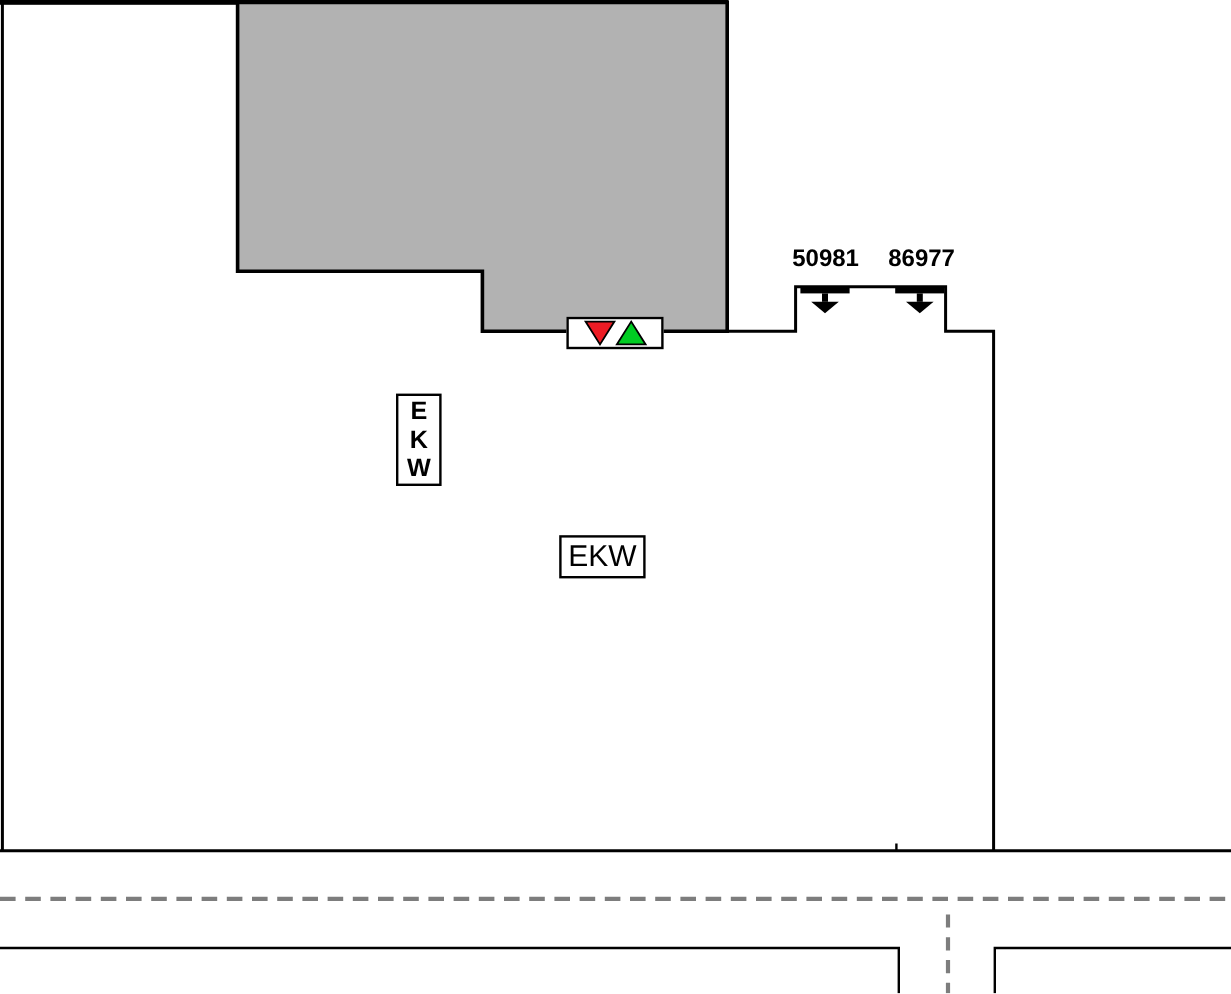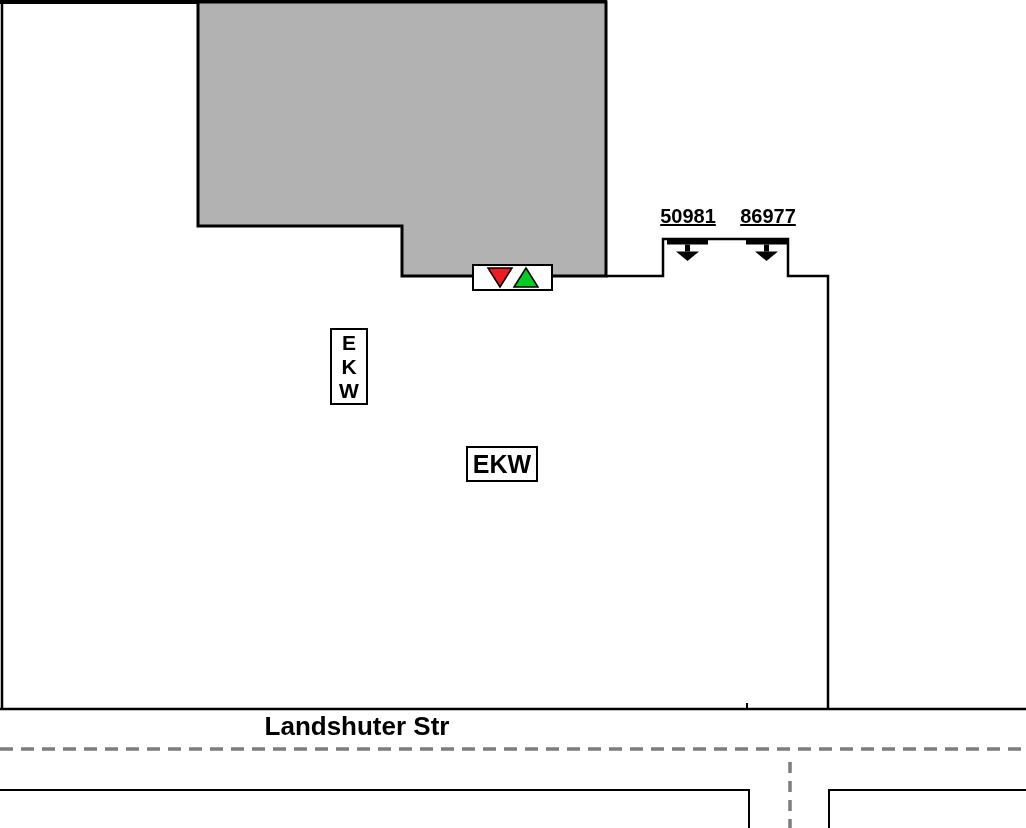--- a/index.html
+++ b/index.html
@@ -24,21 +24,20 @@
     position: absolute;
     color: #000000;
     font-weight: bold;
     white-space: pre-line;
   }
   .gate-label {
     top: 205px;
     transform: translateX(-50%);
     font-size: 20px;
     line-height: 22px;
-    text-decoration: underline;
   }
   .boxed {
     background: #ffffff;
     border: 2px solid #000000;
     box-sizing: border-box;
     display: flex;
     align-items: center;
     justify-content: center;
     text-align: center;
   }
@@ -51,21 +50,21 @@
     font-weight: bold;
     font-size: 21px;
     line-height: 24px;
   }
   .ekw-horizontal-box {
     position: absolute;
     left: 466px;
     top: 446px;
     width: 72px;
     height: 36px;
-    font-weight: bold;
+    font-weight: normal;
     font-size: 25px;
   }
   .entrance-marker-box {
     position: absolute;
     left: 472px;
     top: 264px;
     width: 81px;
     height: 27px;
     gap: 1px;
   }
@@ -126,15 +125,14 @@
       <polygon points="28,21 40,2 52,21" fill="#00cc22" stroke="#000000" stroke-width="1.5"></polygon>
     </svg>
   </div>
 
   <div class="boxed ekw-vertical-box">E
 K
 W</div>
 
   <div class="boxed ekw-horizontal-box">EKW</div>
 
-  <div class="overlay-label street-label">Landshuter Str</div>
 
 </div>
 
 </body></html>

